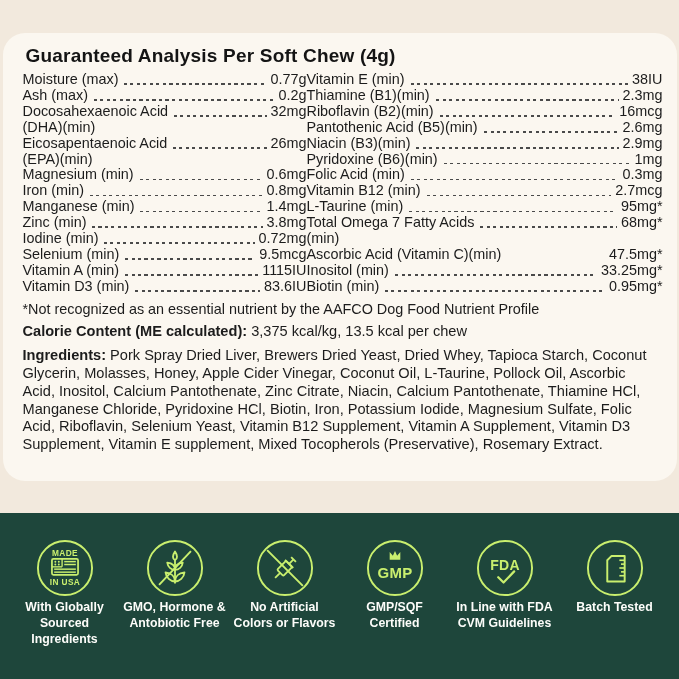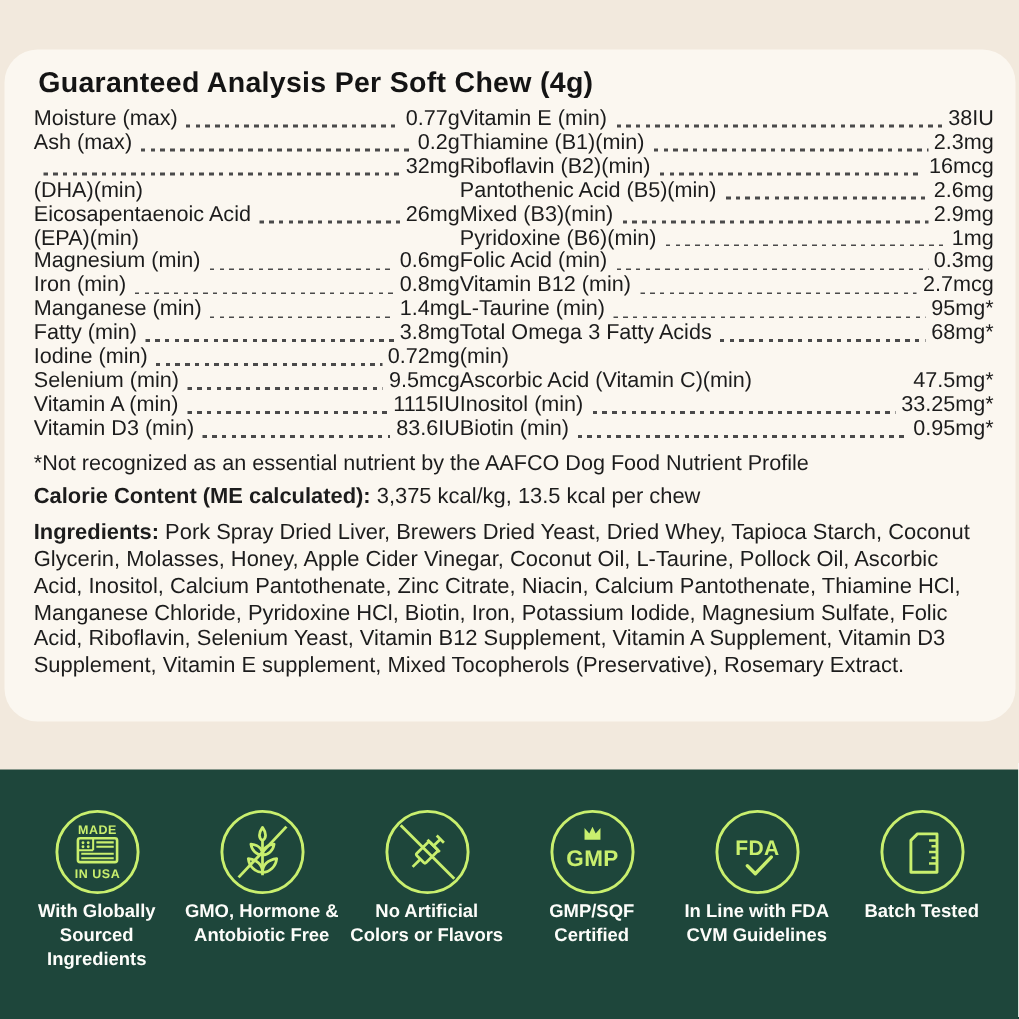--- a/index.html
+++ b/index.html
@@ -49,20 +49,21 @@
               <span class="fl">Moisture (max)</span>
               <span class="dots"></span>
               <span class="fv">0.77g</span>
             </div>
           <div class="frow">
               <span class="fl">Ash (max)</span>
               <span class="dots"></span>
               <span class="fv">0.2g</span>
             </div>
           <div class="frow">
+              <span class="fl">Docosahexaenoic Acid</span>
               <span class="dots"></span>
               <span class="fv">32mg</span>
             </div>
           <div class="fcont">(DHA)(min)</div>
           <div class="frow">
               <span class="fl">Eicosapentaenoic Acid</span>
               <span class="dots"></span>
               <span class="fv">26mg</span>
             </div>
           <div class="fcont">(EPA)(min)</div>
@@ -75,21 +76,21 @@
               <span class="fl">Iron (min)</span>
               <span class="dots"></span>
               <span class="fv">0.8mg</span>
             </div>
           <div class="frow">
               <span class="fl">Manganese (min)</span>
               <span class="dots"></span>
               <span class="fv">1.4mg</span>
             </div>
           <div class="frow">
-              <span class="fl">Fatty (min)</span>
+              <span class="fl">Zinc (min)</span>
               <span class="dots"></span>
               <span class="fv">3.8mg</span>
             </div>
           <div class="frow">
               <span class="fl">Iodine (min)</span>
               <span class="dots"></span>
               <span class="fv">0.72mg</span>
             </div>
           <div class="frow">
               <span class="fl">Selenium (min)</span>
@@ -123,21 +124,21 @@
               <span class="fl">Riboflavin (B2)(min)</span>
               <span class="dots"></span>
               <span class="fv">16mcg</span>
             </div>
           <div class="frow">
               <span class="fl">Pantothenic Acid (B5)(min)</span>
               <span class="dots"></span>
               <span class="fv">2.6mg</span>
             </div>
           <div class="frow">
-              <span class="fl">Mixed (B3)(min)</span>
+              <span class="fl">Niacin (B3)(min)</span>
               <span class="dots"></span>
               <span class="fv">2.9mg</span>
             </div>
           <div class="frow">
               <span class="fl">Pyridoxine (B6)(min)</span>
               <span class="dots"></span>
               <span class="fv">1mg</span>
             </div>
           <div class="frow">
               <span class="fl">Folic Acid (min)</span>
@@ -148,21 +149,21 @@
               <span class="fl">Vitamin B12 (min)</span>
               <span class="dots"></span>
               <span class="fv">2.7mcg</span>
             </div>
           <div class="frow">
               <span class="fl">L-Taurine (min)</span>
               <span class="dots"></span>
               <span class="fv">95mg*</span>
             </div>
           <div class="frow">
-              <span class="fl">Total Omega 3 Fatty Acids</span>
+              <span class="fl">Total Omega 7 Fatty Acids</span>
               <span class="dots"></span>
               <span class="fv">68mg*</span>
             </div>
           <div class="fcont">(min)</div>
           <div class="frow">
               <span class="fl">Ascorbic Acid (Vitamin C)(min)</span>
               <span class="dots nodots"></span>
               <span class="fv">47.5mg*</span>
             </div>
           <div class="frow">

